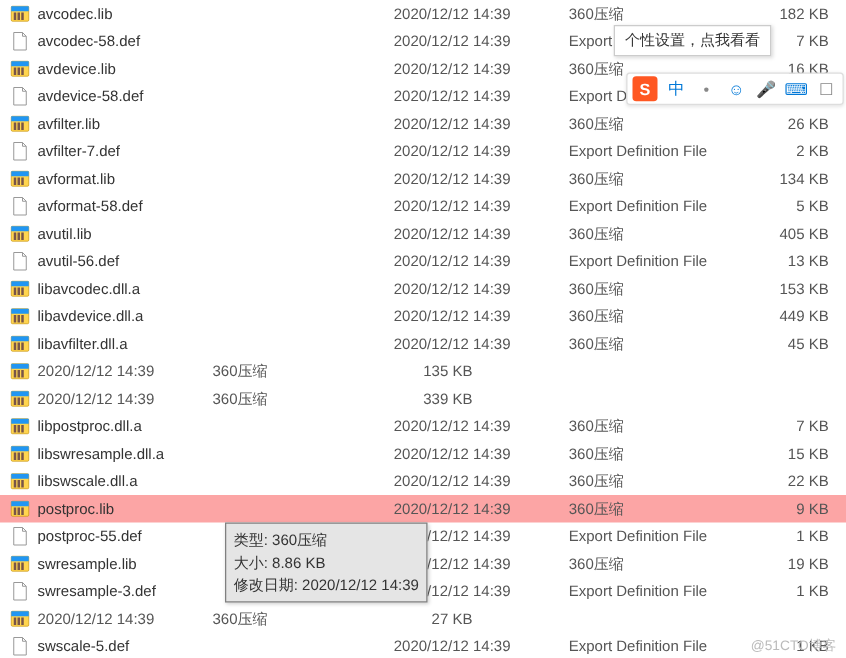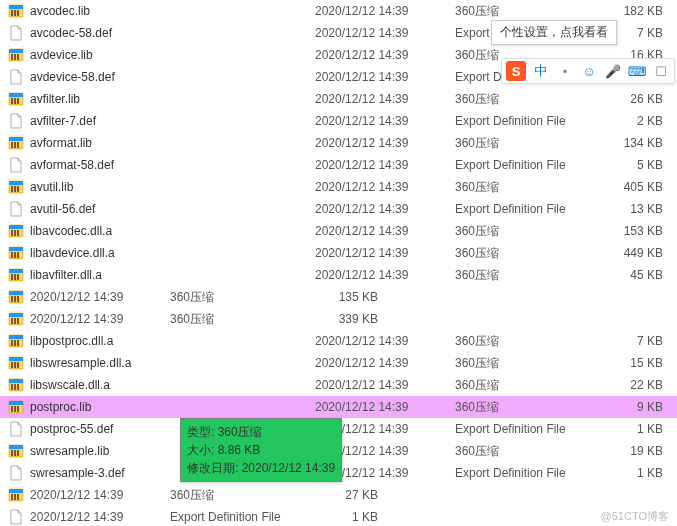--- a/index.html
+++ b/index.html
@@ -17,21 +17,21 @@
       width: 100%;
     }
     .file-row {
       display: flex;
       align-items: center;
       height: 22px;
       padding-left: 8px;
       cursor: default;
     }
     .file-row.selected {
-      background: #f0abfc;
+      background: #fca5a5;
     }
     .file-icon {
       width: 16px;
       height: 16px;
       margin-right: 6px;
       flex-shrink: 0;
       display: inline-flex;
       align-items: center;
       justify-content: center;
     }
@@ -53,21 +53,21 @@
     }
     .file-size {
       width: 70px;
       text-align: right;
       color: #555;
       padding-right: 12px;
     }
     
     .tooltip {
       position: absolute;
-      background: #22c55e;
+      background: #e5e5e5;
       border: 1px solid #808080;
       padding: 4px 6px;
       font-size: 12px;
       line-height: 1.5;
       z-index: 10;
       box-shadow: 1px 1px 3px rgba(0,0,0,0.2);
     }
     .tooltip-title {
       position: absolute;
       top: 20px;
@@ -450,20 +450,21 @@
       <span class="file-type">360压缩</span>
       <span class="file-size">27 KB</span>
     </div>
     <div class="file-row">
       <span class="file-icon">
         <svg width="16" height="16" viewBox="0 0 16 16">
           <path d="M3 1h7l3 3v11H3z" fill="#fff" stroke="#999" stroke-width="0.8"></path>
           <path d="M10 1v3h3" fill="none" stroke="#999" stroke-width="0.8"></path>
         </svg>
       </span>
+      <span class="file-name">swscale-5.def</span>
       <span class="file-date">2020/12/12 14:39</span>
       <span class="file-type">Export Definition File</span>
       <span class="file-size">1 KB</span>
     </div>
   </div>
 
 <div class="tooltip" style="left:180px; top:418px;">
   <div>类型: 360压缩</div>
   <div>大小: 8.86 KB</div>
   <div>修改日期: 2020/12/12 14:39</div>

